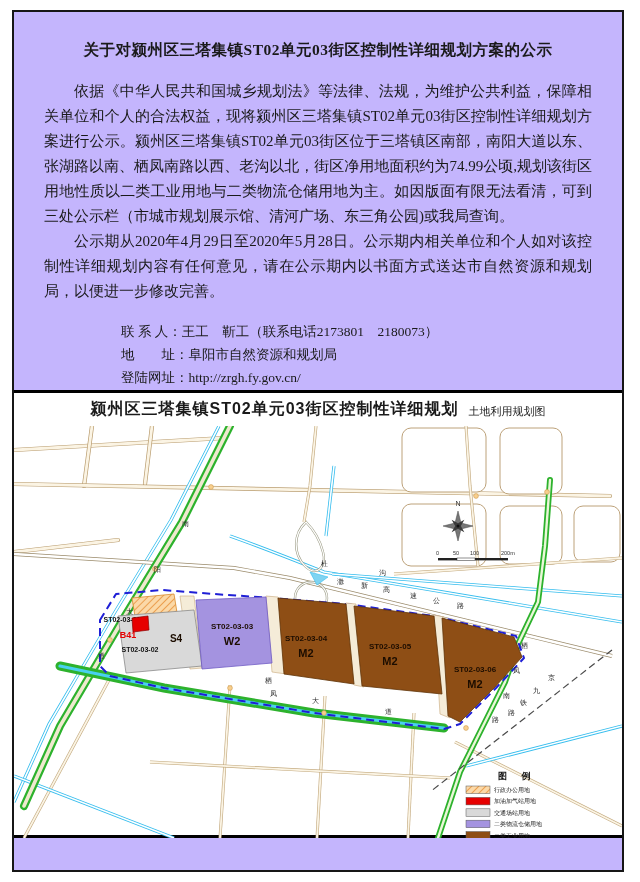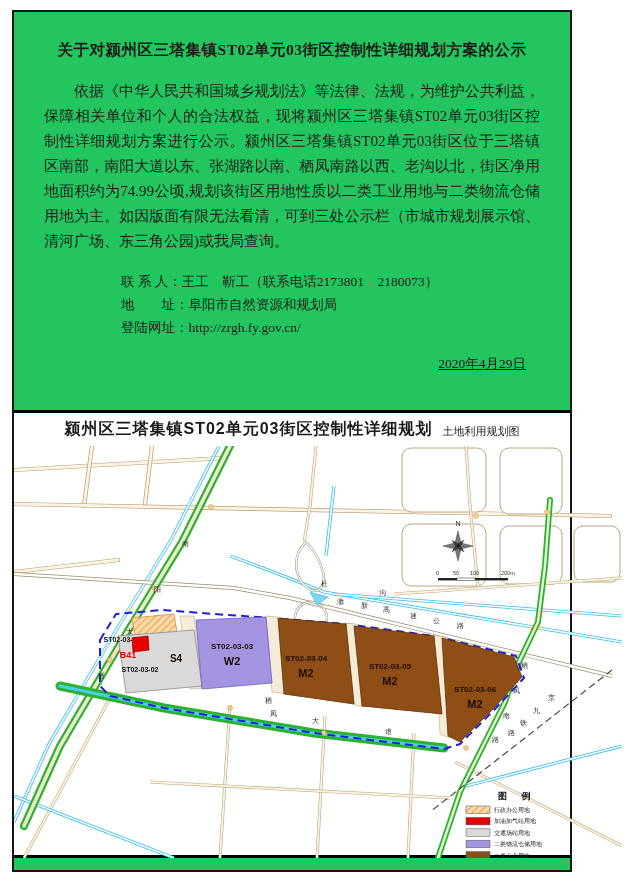--- a/index.html
+++ b/index.html
@@ -2,40 +2,40 @@
 <html><head>
 <meta charset="utf-8">
 <style>
   html,body{margin:0;padding:0;}
   body{
     width:640px;height:882px;position:relative;background:#ffffff;
     font-family:"Liberation Serif","DejaVu Serif",serif;color:#1a1a1a;
     overflow:hidden;
   }
   .frame{
-    position:absolute;left:12px;top:10px;width:560px;height:862px;
-    border:2px solid #161616;box-sizing:border-box;background:#22c55e;
+    position:absolute;left:12px;top:10px;width:612px;height:862px;
+    border:2px solid #161616;box-sizing:border-box;background:#c4b5fd;
   }
   
   .notice{padding:24px 30px 0 30px;}
   .notice-title{
     text-align:center;font-weight:bold;font-size:15.5px;letter-spacing:.5px;
     margin:4px 0 18px 0;
   }
   .notice p{
     font-size:15px;line-height:25px;text-align:justify;margin:0;
     text-indent:2em;
   }
   .notice p.p2{margin-top:0;}
   .contact-block{margin:16px 0 0 46px;font-size:13.5px;line-height:23px;}
   .contact-row{white-space:pre;margin-left:31px;}
   .notice-date{text-align:right;font-size:13.5px;margin:16px 14px 0 0;text-decoration:underline;}
   
   .map-panel{
-    position:absolute;left:0;top:398px;width:100%;height:448px;
+    position:absolute;left:0;top:378px;width:100%;height:448px;
     border-top:3px solid #000;border-bottom:3px solid #000;box-sizing:border-box;
     background:#fff;
   }
   .map-titlebar{
     height:33px;display:flex;align-items:center;justify-content:center;gap:10px;
     font-family:"Liberation Sans","DejaVu Sans",sans-serif;
   }
   .map-title{font-size:16px;font-weight:bold;letter-spacing:1px;}
   .map-subtitle{font-size:11px;font-weight:normal;margin-top:4px;}
   svg{display:block;}
@@ -72,20 +72,21 @@
   .north{font-family:"Liberation Sans","DejaVu Sans",sans-serif;font-size:7px;fill:#333;text-anchor:middle;}
 </style>
 </head>
 <body>
 
 <div class="frame">
 
   <div class="notice">
     <div class="notice-title">关于对颍州区三塔集镇ST02单元03街区控制性详细规划方案的公示</div>
     <p class="p1">依据《中华人民共和国城乡规划法》等法律、法规，为维护公共利益，保障相关单位和个人的合法权益，现将颍州区三塔集镇ST02单元03街区控制性详细规划方案进行公示。颍州区三塔集镇ST02单元03街区位于三塔镇区南部，南阳大道以东、张湖路以南、栖凤南路以西、老沟以北，街区净用地面积约为74.99公顷,规划该街区用地性质以二类工业用地与二类物流仓储用地为主。如因版面有限无法看清，可到三处公示栏（市城市规划展示馆、清河广场、东三角公园)或我局查询。</p>
+    <p class="p2">公示期从2020年4月29日至2020年5月28日。公示期内相关单位和个人如对该控制性详细规划内容有任何意见，请在公示期内以书面方式送达市自然资源和规划局，以便进一步修改完善。</p>
     <div class="contact-block">
       <div class="contact-row"><span>联 系 人：</span><span>王工　靳工（联系电话2173801　2180073）</span></div>
       <div class="contact-row"><span>地　　址：</span><span>阜阳市自然资源和规划局</span></div>
       <div class="contact-row"><span>登陆网址：</span><span>http://zrgh.fy.gov.cn/</span></div>
     </div>
     <div class="notice-date">2020年4月29日</div>
   </div>
 
   <div class="map-panel">
     <div class="map-titlebar">

